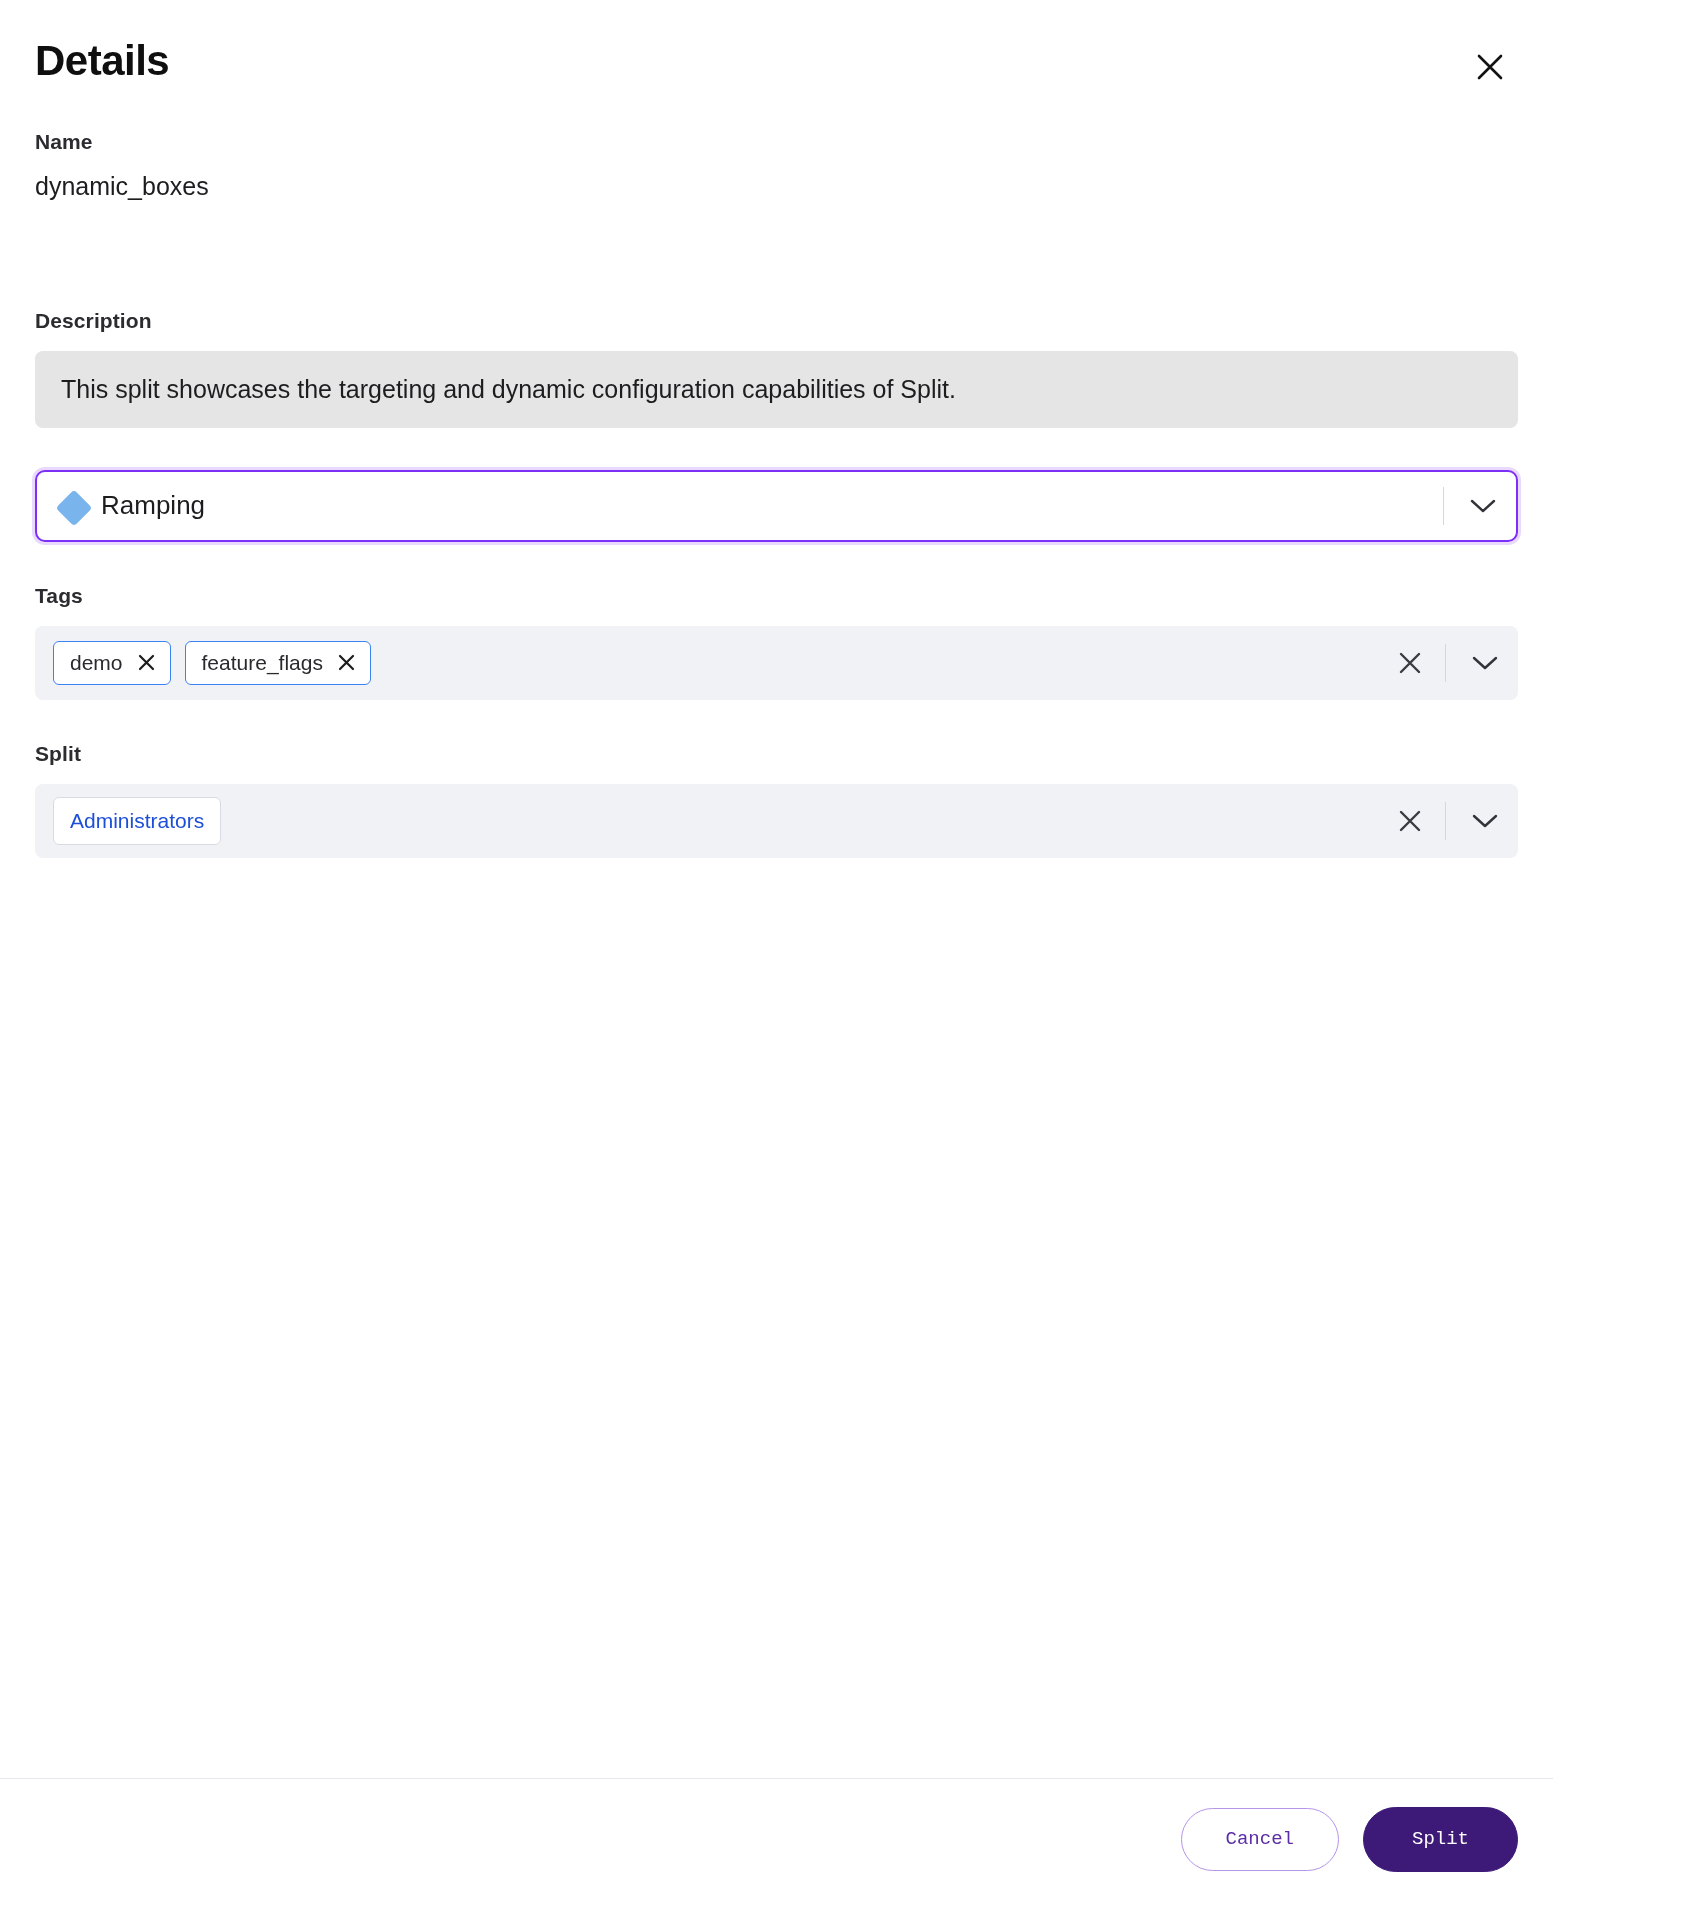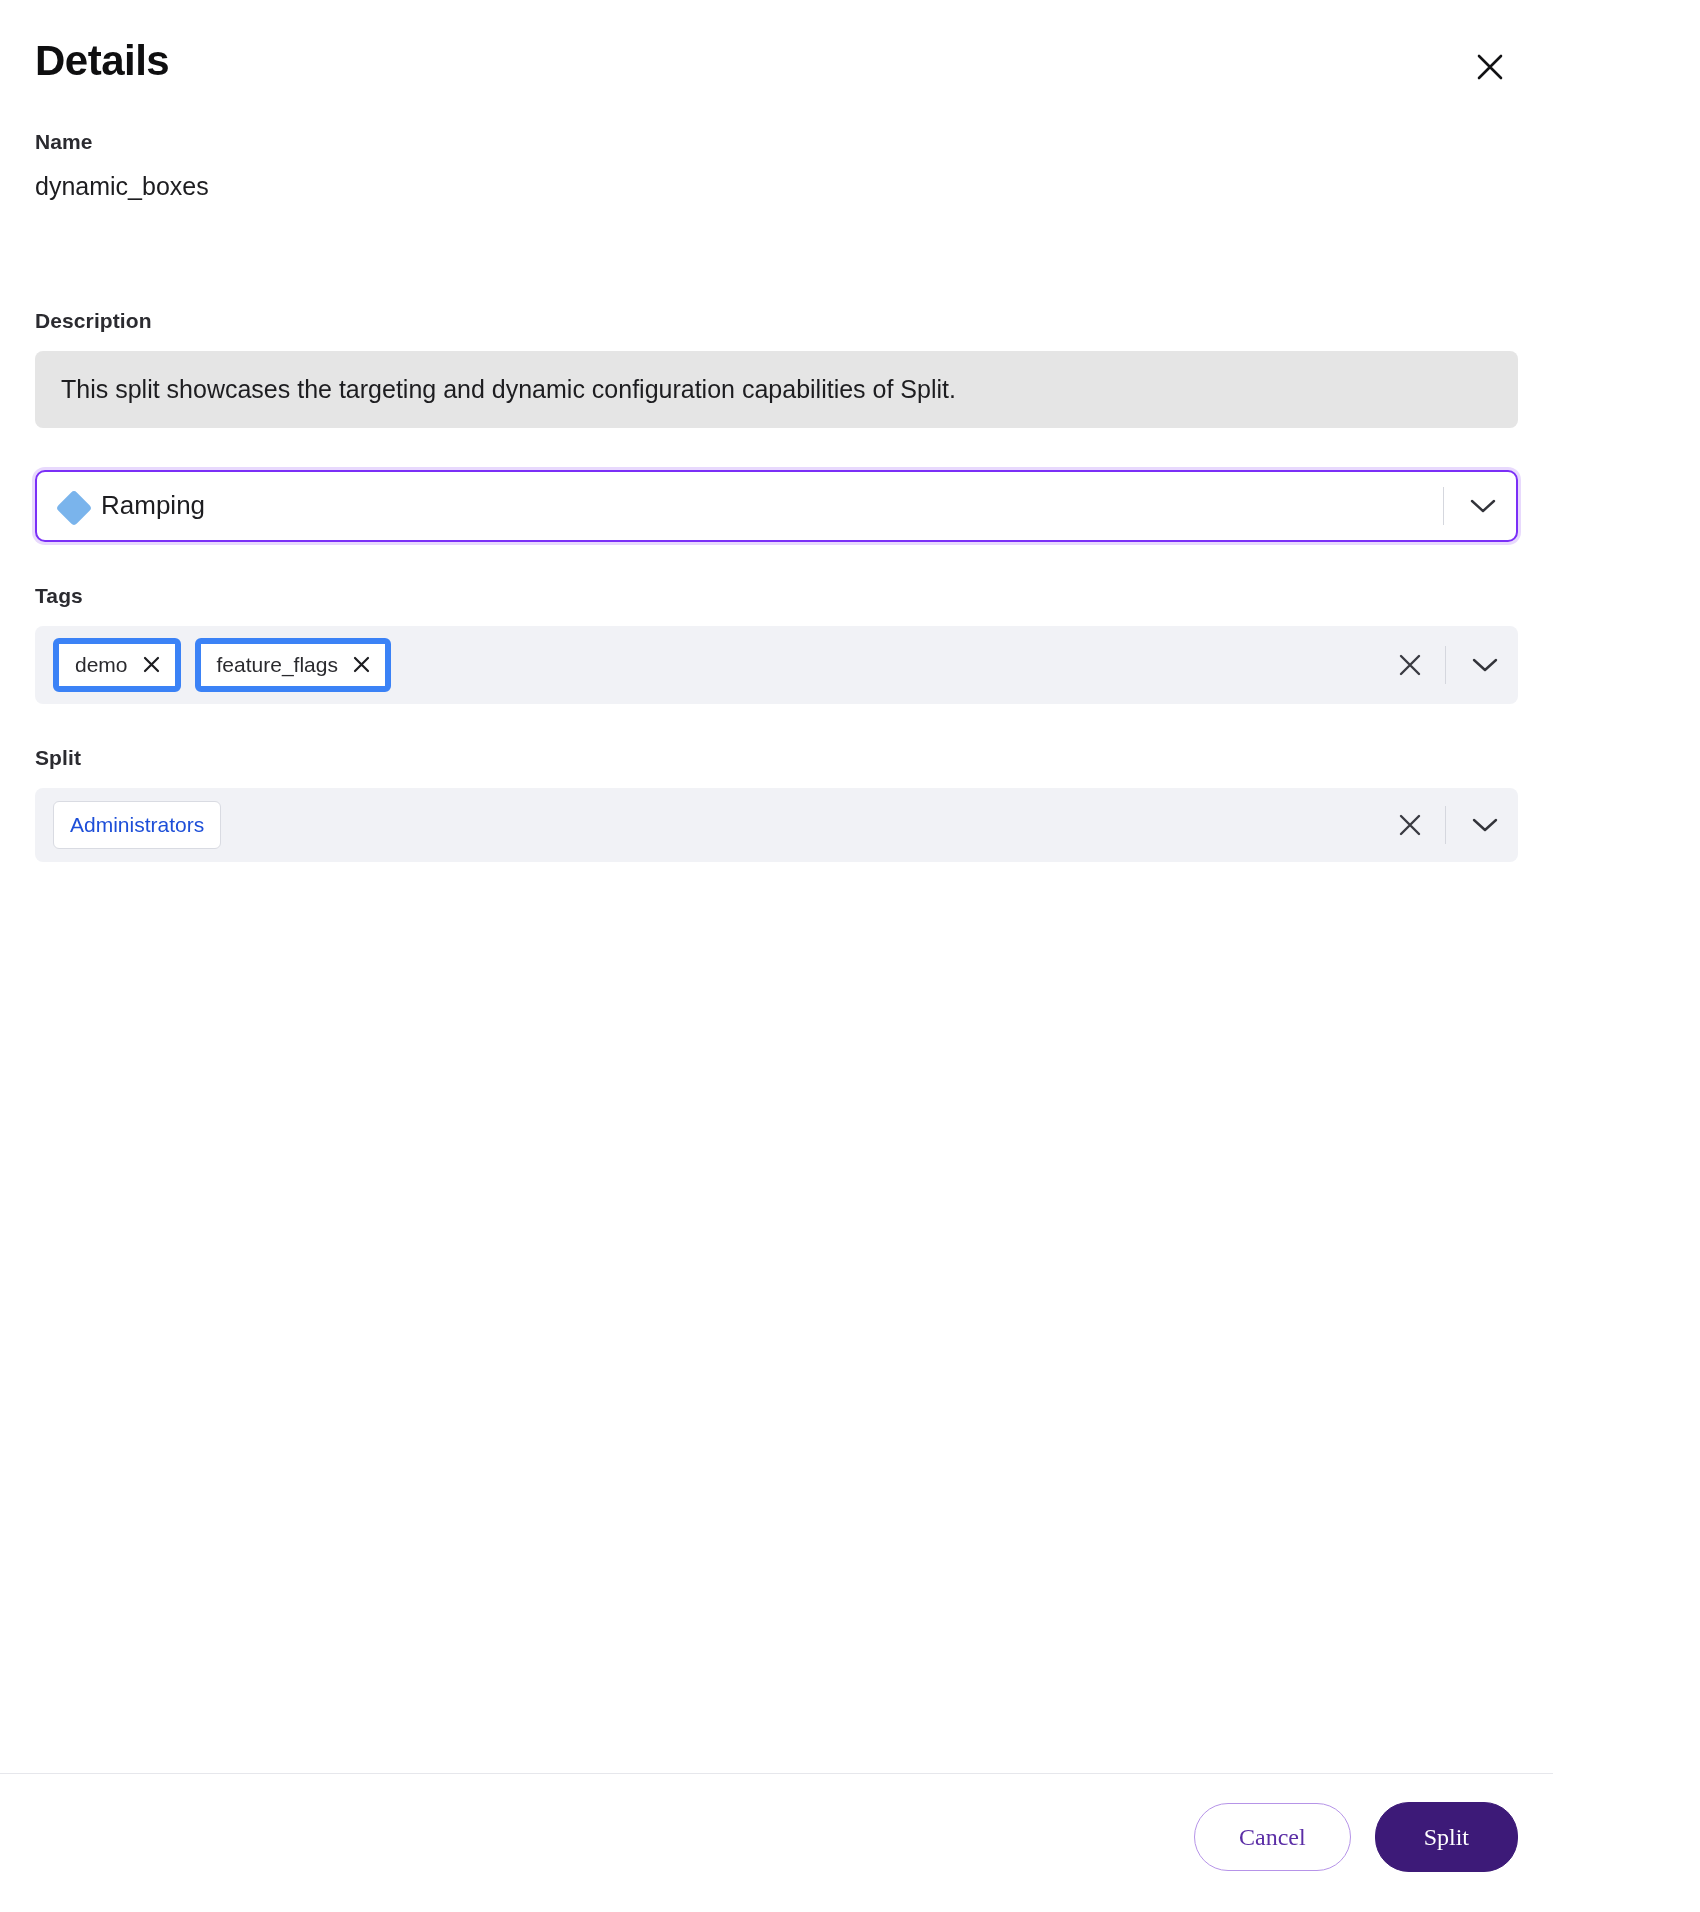--- a/index.html
+++ b/index.html
@@ -144,21 +144,21 @@
     gap: 14px;
     flex: 1 1 auto;
     flex-wrap: wrap;
     padding: 12px 0;
   }
   .chip {
     display: inline-flex;
     align-items: center;
     gap: 14px;
     background: #ffffff;
-    border: 6px solid #3b82f6;
+    border: 1px solid #3b82f6;
     border-radius: 6px;
     padding: 9px 14px 9px 16px;
     font-size: 21px;
     color: #2a2a2e;
   }
   .chip .chip-x {
     display: inline-flex;
     cursor: pointer;
   }
   .chip-plain {
@@ -173,22 +173,22 @@
   .footer {
     flex: 0 0 auto;
     border-top: 1px solid #e6e7ec;
     padding: 28px 35px 40px 35px;
     display: flex;
     justify-content: flex-end;
     align-items: center;
     gap: 24px;
   }
   .btn {
-    font-family: Liberation Serif, serif;
-    font-size: 24px;
+    font-family: Liberation Mono, monospace;
+    font-size: 19px;
     border-radius: 34px;
     cursor: pointer;
     line-height: 1;
   }
   .btn-cancel {
     background: #ffffff;
     color: #5b2ea6;
     border: 1px solid #b694e8;
     padding: 21px 44px;
   }

